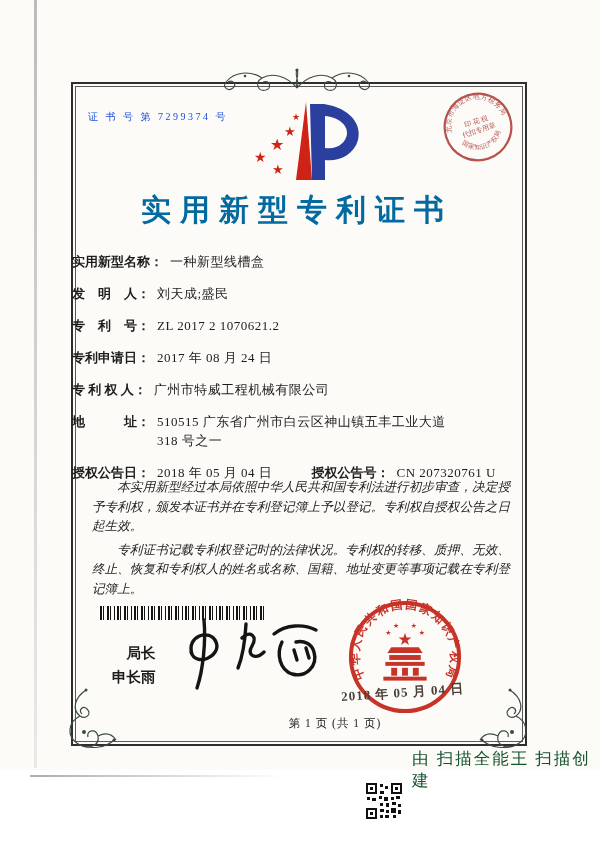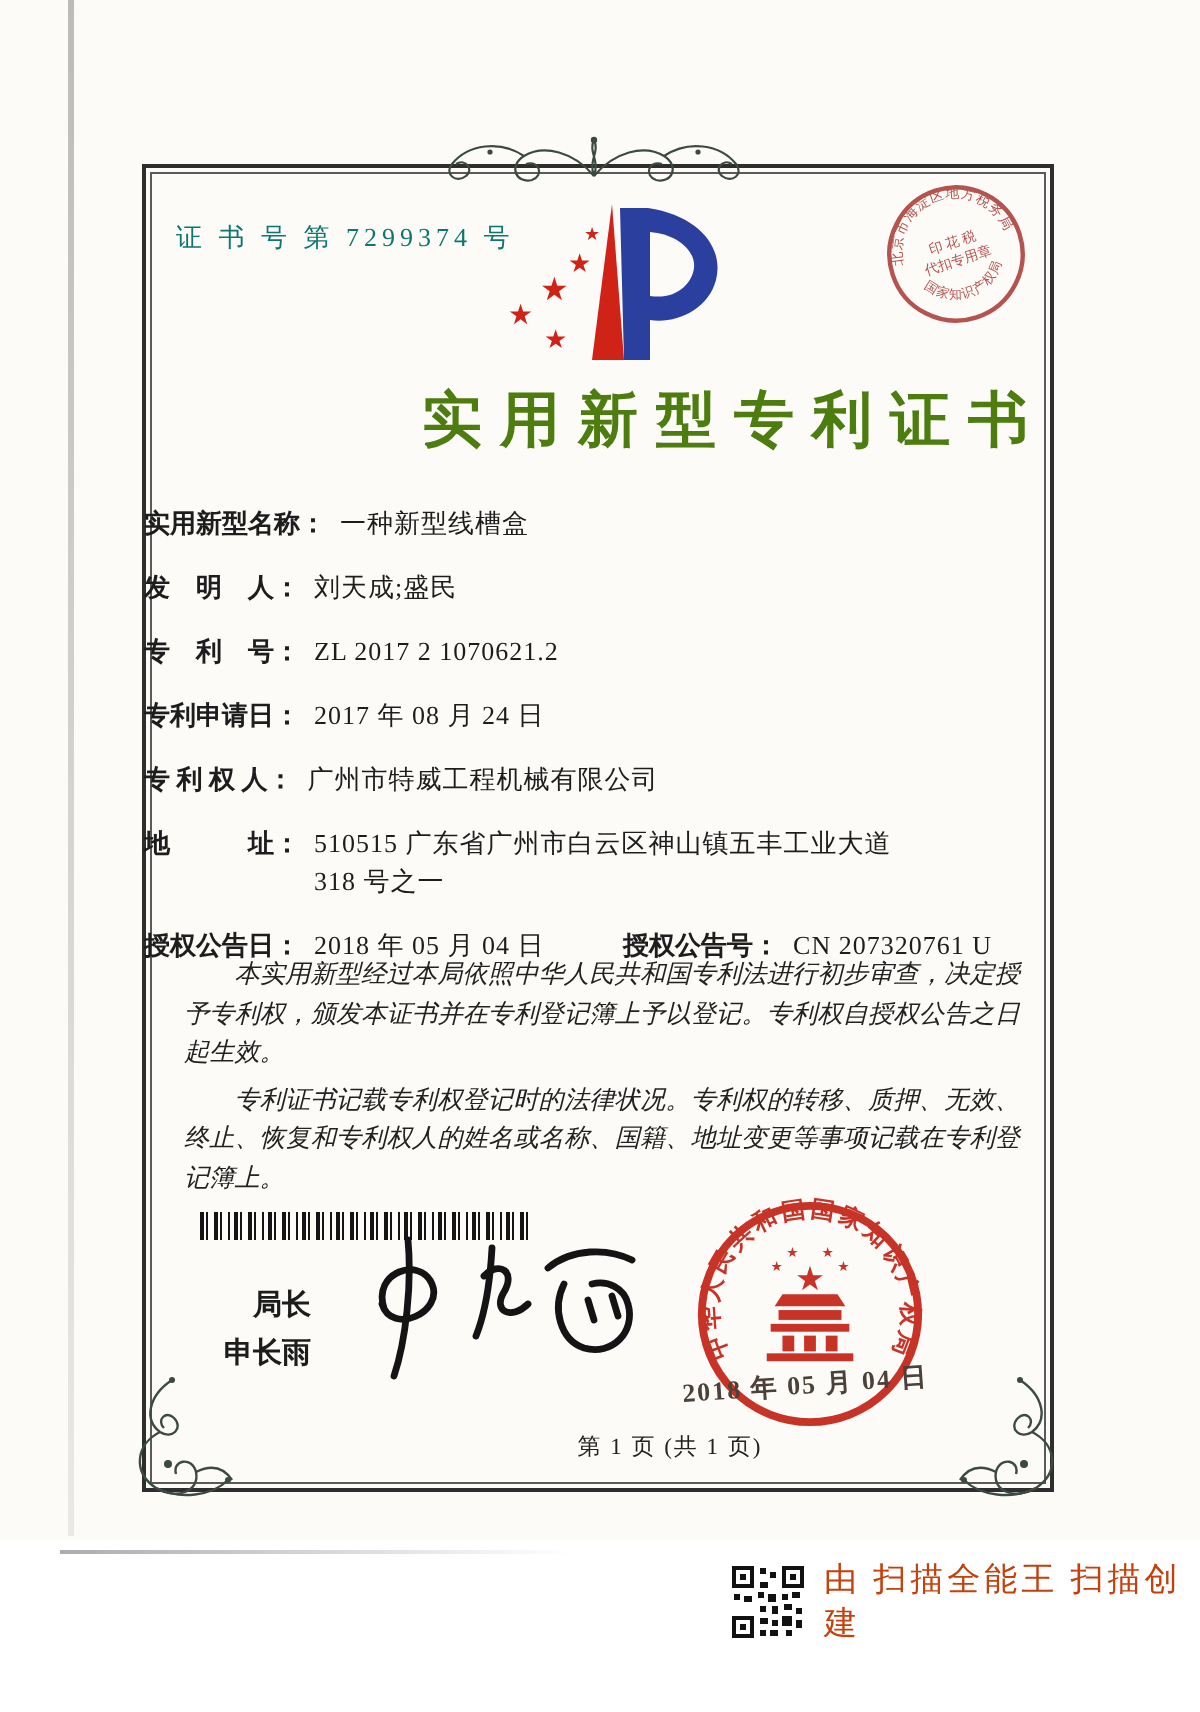--- a/index.html
+++ b/index.html
@@ -12,26 +12,26 @@
   .paper-left-edge{position:absolute;left:34px;top:0;width:3px;height:768px;
     background:linear-gradient(180deg,rgba(110,110,110,.45),rgba(150,150,150,.18));}
   .paper-bottom-mark{position:absolute;left:30px;top:775px;width:255px;height:2px;
     background:linear-gradient(90deg,rgba(90,90,90,.5),rgba(160,160,160,0));}
 
   
   .frame{position:absolute;left:71px;top:82px;width:452px;height:660px;border:2px solid #2e2e2e;}
   .frame::before{content:"";position:absolute;inset:2px;border:1px solid #5a5a5a;}
 
   .ornament{position:absolute;pointer-events:none;}
-  .cert-no{position:absolute;left:88px;top:110px;font-size:13px;letter-spacing:2.5px;color:#0f766e;}
+  .cert-no{position:absolute;left:88px;top:110px;font-size:10px;letter-spacing:2.5px;color:#1d4ed8;}
 
   .logo{position:absolute;left:246px;top:98px;width:124px;height:86px;}
 
-  .title{position:absolute;left:71px;top:190px;width:452px;text-align:right;
-    font-size:30px;font-weight:700;letter-spacing:9px;color:#4d7c0f;}
+  .title{position:absolute;left:71px;top:190px;width:452px;text-align:center;
+    font-size:30px;font-weight:700;letter-spacing:9px;color:#0369a1;}
 
   .fields{position:absolute;left:72px;top:252px;width:424px;font-size:13px;}
   .frow{display:flex;margin-bottom:13px;line-height:19px;}
   .frow .lbl{flex:0 0 auto;font-weight:700;color:#1d1d1d;margin-right:7px;white-space:pre;}
   .frow .val{color:#1d1d1d;letter-spacing:.5px;}
   .frow.two{justify-content:space-between;}
   .pair{display:flex;align-items:center;}
 
   .paras{position:absolute;left:88px;top:474px;width:426px;font-size:12.6px;line-height:19.5px;
     text-align:justify;color:#222;font-style:italic;}
@@ -48,21 +48,21 @@
   .seal{position:absolute;left:346px;top:598px;width:118px;height:118px;opacity:.94;}
   .seal-date{position:absolute;left:341px;top:683px;width:145px;font-size:13px;font-weight:700;
     color:#4c4038;letter-spacing:1px;transform:rotate(-4deg);font-style:normal;}
 
   .tax-seal{position:absolute;left:441px;top:90px;width:74px;height:74px;transform:rotate(-18deg);opacity:.85;}
 
   .page-footer{position:absolute;left:71px;top:716px;width:452px;text-align:center;font-size:11.5px;color:#222;letter-spacing:1px;margin-left:38px;}
 
   .scan-footer{position:absolute;left:0;top:770px;width:600px;height:86px;background:#ffffff;}
   .qr{position:absolute;left:365px;top:782px;width:38px;height:38px;}
-  .scan-label{position:absolute;left:412px;top:779px;font-size:16.5px;color:#c2410c;letter-spacing:2px;
+  .scan-label{position:absolute;left:412px;top:748px;font-size:16.5px;color:#14532d;letter-spacing:2px;
     font-family:"Liberation Serif","DejaVu Serif",serif;}
 </style>
 </head>
 <body>
 
 <div class="paper"></div>
 <div class="paper-left-edge"></div>
 
 <div class="frame"></div>
 

